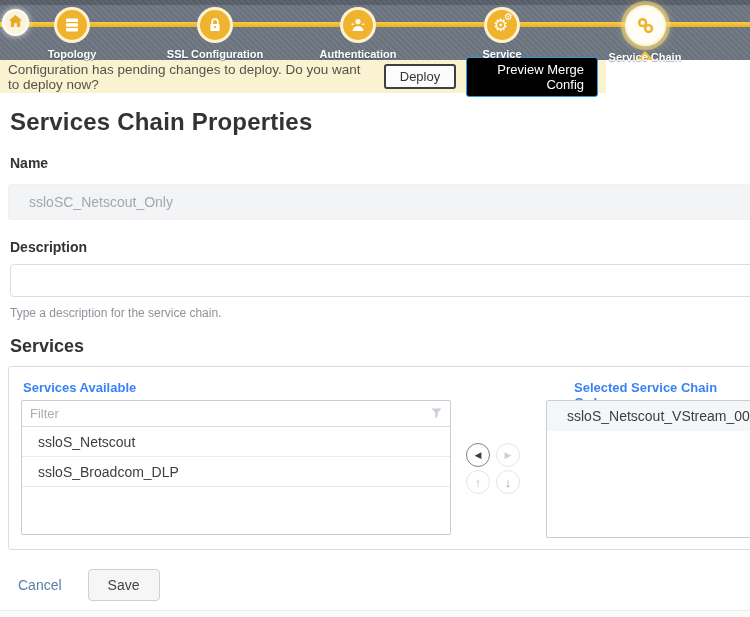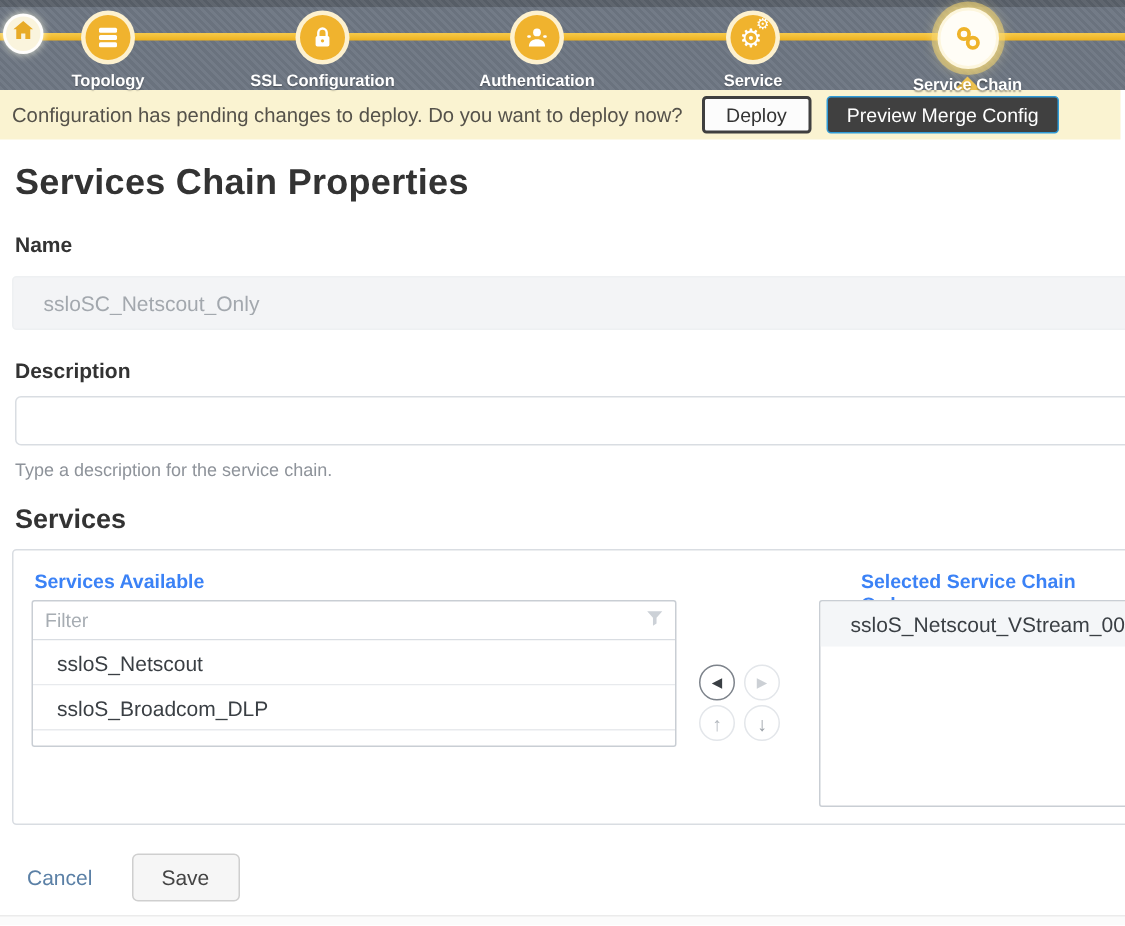--- a/index.html
+++ b/index.html
@@ -22,32 +22,32 @@
     background:#f0b32e; border:3px solid rgba(255,252,235,0.85);
     display:flex; align-items:center; justify-content:center; position:relative; }
   .step-label { margin-top:5px; font-size:11px; font-weight:bold; color:#fff;
     text-shadow:0 1px 1px rgba(0,0,0,0.35); white-space:nowrap; }
   .step.active .step-circle { width:41px; height:41px; margin-top:-2px; background:#fffdf6;
     border:2px solid #fdf6dd; box-shadow:0 0 0 4px rgba(244,211,108,0.55), 0 0 10px rgba(255,240,170,0.9); }
   .gear-big { position:absolute; left:6px; top:7px; font-size:17px; line-height:17px; color:#fff; }
   .gear-small { position:absolute; right:4px; top:2px; font-size:10px; line-height:10px; color:#fff; }
 
   
-  .banner { position:absolute; top:60px; left:0; width:747px; height:33px; background:#faf3d1;
+  .banner { position:absolute; top:60px; left:0; width:606px; height:33px; background:#faf3d1;
     display:flex; align-items:center; padding:0 8px; z-index:1; }
   .banner-caret { position:absolute; top:-9px; left:636px; width:0; height:0;
     border-left:9px solid transparent; border-right:9px solid transparent;
     border-bottom:9px solid #edc14e; }
   .banner-msg { font-size:13.5px; color:#55524a; }
   .deploy-btn { margin-left:13px; font-size:13px; color:#333; background:#fcfcfc;
     border:2px solid #3f3f3f; border-radius:3px; padding:3px 14px; cursor:pointer;
     font-family:inherit; }
-  .preview-btn { margin-left:10px; font-size:13px; color:#fff; background:#404040;
+  .preview-btn { margin-left:10px; font-size:13px; color:#fff; background:#000000;
     border:1px solid #2f9bd8; border-radius:3px; padding:4px 13px; cursor:pointer;
-    font-family:inherit; }
+    font-family:inherit;text-align:right; }
 
   
   .content { position:absolute; top:93px; left:0; width:750px; padding:0 0 0 10px; }
   h1.page-title { font-size:24px; font-weight:bold; color:#333; margin-top:15px; letter-spacing:0.2px; }
   .field-label { font-size:14px; font-weight:bold; color:#333; margin-top:19px; }
   .help-text { font-size:12px; color:#8e939a; margin-top:9px; }
   .help-text b { color:#6d7176; }
   .name-input { display:block; width:748px; margin-left:-2px; margin-top:13px; height:36px;
     background:#f3f4f6; border:1px solid #eef0f2; border-radius:3px; color:#a3a8ae;
     font-size:14px; font-family:inherit; padding:0 0 0 20px; }
@@ -56,21 +56,21 @@
     color:#333; padding:0 10px; }
 
   h2.services-heading { font-size:18px; font-weight:bold; color:#333; margin-top:16px; }
 
   .services-panel { position:relative; margin-top:9px; margin-left:-2px; width:748px; height:184px;
     border:1px solid #d9dde2; border-radius:3px; background:#fff; }
   .col-label { position:absolute; top:13px; font-size:13px; font-weight:bold; color:#3b82f6; }
   .available-label { left:14px; }
   .selected-label { left:565px; }
 
-  .available-box { position:absolute; left:12px; top:33px; width:430px; height:98px;
+  .available-box { position:absolute; left:12px; top:33px; width:430px; height:135px;
     border:1px solid #c9ced4; border-radius:2px; background:#fff; overflow:hidden; }
   .filter-row { display:flex; align-items:center; height:26px; border-bottom:1px solid #d9dde2; }
   .filter-input { flex:1; border:none; outline:none; font-size:13px; font-family:inherit;
     color:#555; padding:0 8px; height:24px; background:transparent; }
   .filter-input::placeholder { color:#a7adb3; }
   .funnel { margin-right:8px; flex:none; }
   .list-item { height:30px; line-height:30px; padding-left:16px; font-size:14px; color:#3a3f44;
     border-bottom:1px solid #e8eaed; cursor:pointer; background:#fff; }
 
   .mover { position:absolute; width:24px; height:24px; border-radius:50%; background:#fff;

